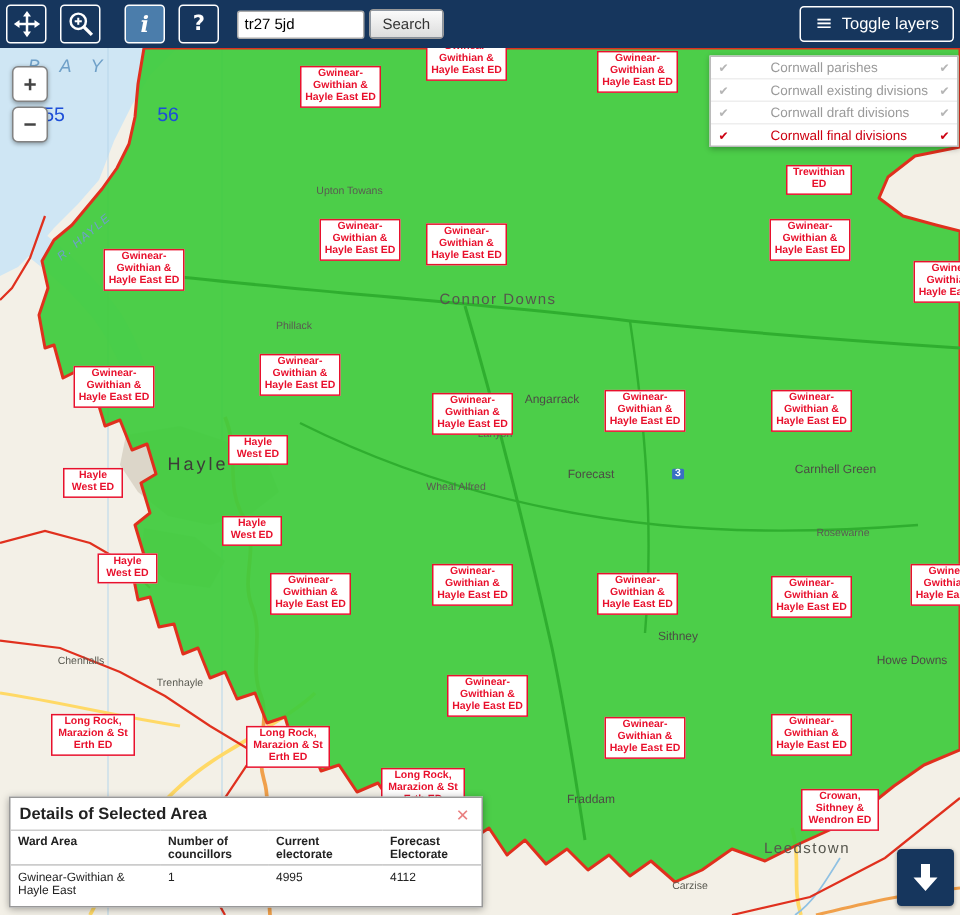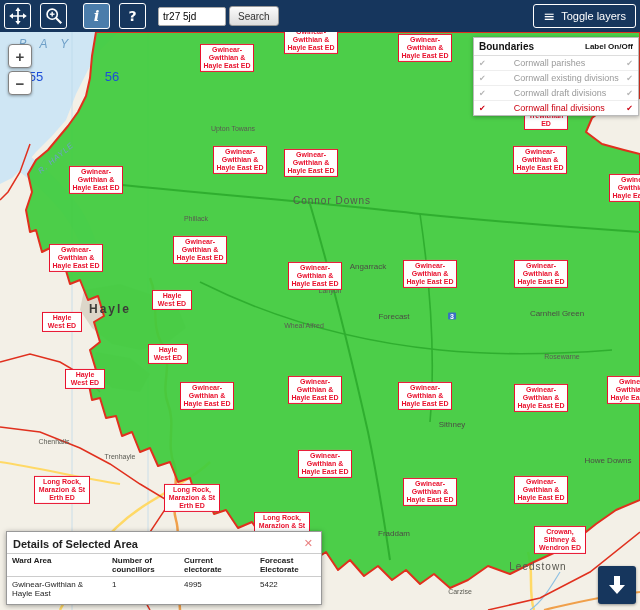--- a/index.html
+++ b/index.html
@@ -9,21 +9,21 @@
   
   .toolbar { position:absolute; top:0; left:0; width:640px; height:32px;
     background:#16365d; display:flex; align-items:center; z-index:40; }
   .tb-btn { width:27px; height:26px; background:#16365d; border:1px solid #fff;
     border-radius:3px; color:#fff; display:flex; align-items:center; justify-content:center;
     cursor:pointer; flex:0 0 auto; }
   .tb-btn.active { background:#4b7dab; }
   .tb-btn svg { display:block; }
   .icon-text { font-family:"DejaVu Serif", serif; font-style:italic; font-weight:bold; font-size:15px; }
   .icon-q { font-family:"DejaVu Sans", sans-serif; font-weight:bold; font-size:14px; }
-  .search-input { width:68px; height:19px; border:1px solid #aaa; border-radius:2px;
+  .search-input { width:85px; height:19px; border:1px solid #aaa; border-radius:2px;
     font-size:10px; padding:1px 4px; font-family:"Liberation Sans", sans-serif; }
   .search-btn { height:20px; margin-left:3px; padding:0 8px; font-size:10px; color:#333;
     background:linear-gradient(#fbfbfb,#dcdcdc); border:1px solid #999; border-radius:3px; cursor:pointer; }
   .toggle-layers { margin-left:auto; margin-right:4px; height:24px; padding:0 9px;
     background:#16365d; border:1px solid #fff; border-radius:3px; color:#fff; font-size:11px;
     display:flex; align-items:center; gap:6px; cursor:pointer; }
   .burger { font-family:"DejaVu Sans", sans-serif; font-size:14px; line-height:1; }
 
   
   .map { position:absolute; top:32px; left:0; width:640px; height:578px; overflow:hidden; }
@@ -66,21 +66,21 @@
   .layer-row .chk { font-family:"DejaVu Sans", sans-serif; font-size:8px; }
   .layer-row .layer-label { flex:1 1 auto;margin-left:24px; }
   .layer-row.inactive { color:#9a9a9a; }
   .layer-row.inactive .chk { color:#b5b5b5; }
   .layer-row.active { color:#cc0011; }
   .layer-row.active .chk { color:#cc0011; font-weight:bold; }
 
   
   .details-panel { position:absolute; left:6px; bottom:5px; width:316px; background:#fff;
     border:1px solid #999; z-index:6; box-shadow:0 1px 5px rgba(0,0,0,.35); }
-  .details-head { display:flex; justify-content:space-between; align-items:center;
+  .details-head { display:flex; justify-content:space-between; align-items:flex-start;
     padding:5px 6px 3px 6px; }
   .details-title { font-weight:bold; font-size:11px; color:#222; }
   .details-close { color:#e98080; font-family:"DejaVu Sans", sans-serif; font-size:11px;
     font-weight:bold; cursor:pointer; padding:0 2px; }
   .details-table { width:100%; border-collapse:collapse; font-size:8px; color:#222; }
   .details-table th { text-align:left; font-weight:bold; padding:2px 5px;
     border-top:1px solid #ccc; border-bottom:1px solid #ccc; vertical-align:top; }
   .details-table td { padding:3px 5px 6px 5px; vertical-align:top; }
   .details-table th:nth-child(1), .details-table td:nth-child(1) { width:100px; }
   .details-table th:nth-child(2), .details-table td:nth-child(2) { width:72px; }
@@ -166,23 +166,23 @@
         <div class="place-label sm" style="left: 233px; top: 96px;">Upton Towans</div>
         <div class="place-label sm" style="left: 196px; top: 186px;">Phillack</div>
         <div class="place-label lg" style="left: 332px; top: 168px;">Connor Downs</div>
         <div class="place-label " style="left: 368px; top: 234px;">Angarrack</div>
         <div class="place-label sm" style="left: 330px; top: 258px;">Lanyon</div>
         <div class="place-label " style="left: 394px; top: 284px;">Forecast</div>
         <div class="place-label sm" style="left: 304px; top: 293px;">Wheal Alfred</div>
         <div class="place-label badge" style="left: 452px; top: 284px;">3</div>
         <div class="place-label " style="left: 557px; top: 281px;">Carnhell Green</div>
         <div class="place-label sm" style="left: 562px; top: 324px;">Rosewarne</div>
-        <div class="place-label town" style="left: 110px; top: 277px; font-weight: bold;">Hayle</div>
+        <div class="place-label town" style="left: 132px; top: 277px;">Hayle</div>
         <div class="place-label " style="left: 452px; top: 392px;">Sithney</div>
-        <div class="place-label " style="left: 608px; top: 428px;">Howe Downs</div>
+        <div class="place-label " style="left: 608px; top: 408px;">Howe Downs</div>
         <div class="place-label sm" style="left: 54px; top: 409px;">Chenhalls</div>
         <div class="place-label sm" style="left: 120px; top: 424px;">Trenhayle</div>
         <div class="place-label " style="left: 394px; top: 501px;">Fraddam</div>
         <div class="place-label lg" style="left: 538px; top: 534px;">Leedstown</div>
         <div class="place-label sm" style="left: 460px; top: 559px;">Carzise</div>
       </div>
     <div class="division-labels">
         <div class="div-label" style="left: 311px; top: 8px; width: 54px;">Gwinear-Gwithian &amp; Hayle East ED</div>
         <div class="div-label" style="left: 227px; top: 26px; width: 54px;">Gwinear-Gwithian &amp; Hayle East ED</div>
         <div class="div-label" style="left: 425px; top: 16px; width: 54px;">Gwinear-Gwithian &amp; Hayle East ED</div>
@@ -214,24 +214,20 @@
         <div class="div-label" style="left: 282px; top: 494px; width: 56px;">Long Rock, Marazion &amp; St Erth ED</div>
         <div class="div-label" style="left: 560px; top: 508px; width: 52px;">Crowan, Sithney &amp; Wendron ED</div>
       </div>
 
     <div class="zoom-ctl">
       <div class="zoom-btn">+</div>
       <div class="zoom-btn">−</div>
     </div>
 
     <div class="layers-panel">
-      <div class="layers-head">
-        <span class="layers-title">Boundaries</span>
-        <span class="labels-hdr">Label On/Off</span>
-      </div>
       <div>
           <div class="layer-row inactive">
             <div class="chk">✔</div>
             <div class="layer-label">Cornwall parishes</div>
             <div class="chk">✔</div>
           </div>
           <div class="layer-row inactive">
             <div class="chk">✔</div>
             <div class="layer-label">Cornwall existing divisions</div>
             <div class="chk">✔</div>
@@ -261,21 +257,21 @@
               <th>Number of councillors</th>
               <th>Current electorate</th>
               <th>Forecast Electorate</th>
             </tr>
           </thead>
         <tbody>
             <tr>
               <td>Gwinear-Gwithian &amp; Hayle East</td>
               <td>1</td>
               <td>4995</td>
-              <td>5422</td>
+              <td>4112</td>
             </tr>
           </tbody>
       </table>
     </div>
 
     <button class="collapse-btn">
       <svg width="24" height="24" viewBox="0 0 24 24">
         <path d="M9,3 h6 v9 h5 l-8,9 -8,-9 h5 z" fill="#fff"></path>
       </svg>
     </button>

